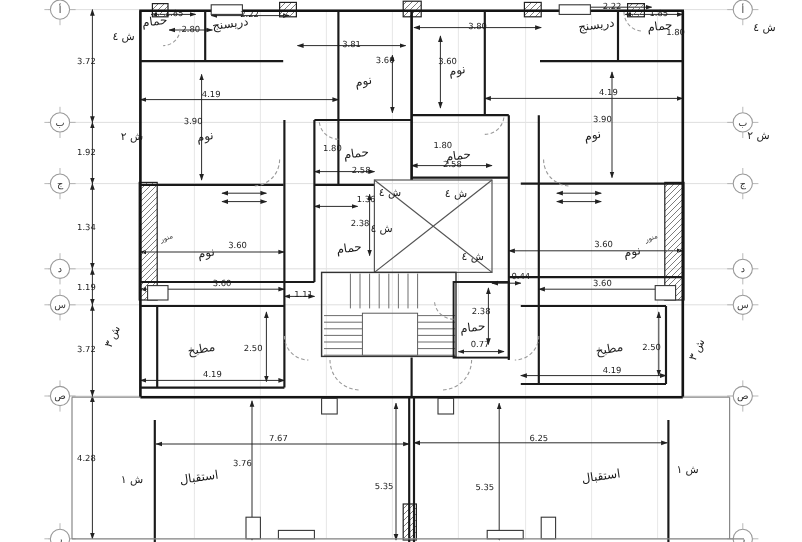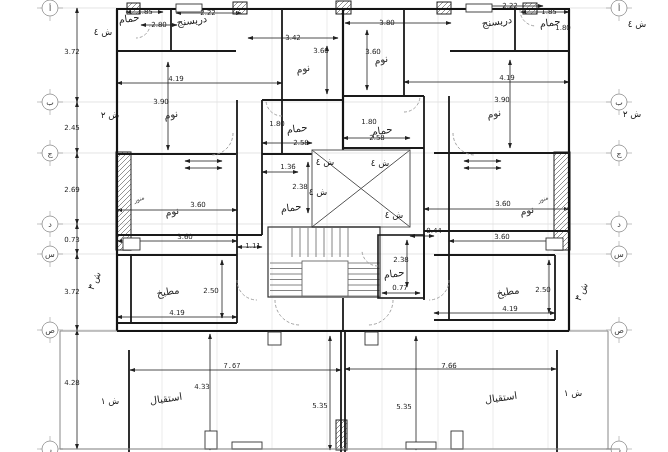--- a/index.html
+++ b/index.html
@@ -265,62 +265,62 @@
       <path d="M378,266 A16,16 0 0 1 362,250"></path>
       <path d="M237,280 A20,20 0 0 0 257,300"></path>
       <path d="M449,280 A20,20 0 0 1 429,300"></path>
       <path d="M275,300 A25,25 0 0 0 300,325"></path>
       <path d="M393,300 A25,25 0 0 1 368,325"></path>
     </g>
   </svg>
 
   <div id="labels">
       <div class="lb n" style="left: 72px; top: 52px; transform: translate(-50%, -50%);">3.72</div>
-      <div class="lb n" style="left: 72px; top: 128px; transform: translate(-50%, -50%);">2.45</div>
-      <div class="lb n" style="left: 72px; top: 190px; transform: translate(-50%, -50%);">2.69</div>
-      <div class="lb n" style="left: 72px; top: 240px; transform: translate(-50%, -50%);">0.73</div>
+      <div class="lb n" style="left: 72px; top: 128px; transform: translate(-50%, -50%);">1.92</div>
+      <div class="lb n" style="left: 72px; top: 190px; transform: translate(-50%, -50%);">1.34</div>
+      <div class="lb n" style="left: 72px; top: 240px; transform: translate(-50%, -50%);">1.19</div>
       <div class="lb n" style="left: 72px; top: 292px; transform: translate(-50%, -50%);">3.72</div>
       <div class="lb n" style="left: 72px; top: 383px; transform: translate(-50%, -50%);">4.28</div>
       <div class="lb r" style="left: 129px; top: 19px; transform: translate(-50%, -50%) rotate(-8deg);">حمام</div>
       <div class="lb n" style="left: 145px; top: 12px; transform: translate(-50%, -50%);">1.85</div>
       <div class="lb n" style="left: 159px; top: 25px; transform: translate(-50%, -50%);">2.80</div>
       <div class="lb r" style="left: 192px; top: 21px; transform: translate(-50%, -50%) rotate(-8deg);">دريسنج</div>
       <div class="lb n" style="left: 208px; top: 13px; transform: translate(-50%, -50%);">2.22</div>
       <div class="lb s" style="left: 103px; top: 32px; transform: translate(-50%, -50%);">ش ٤</div>
       <div class="lb n" style="left: 510px; top: 6px; transform: translate(-50%, -50%);">2.22</div>
       <div class="lb r" style="left: 497px; top: 22px; transform: translate(-50%, -50%) rotate(-8deg);">دريسنج</div>
       <div class="lb n" style="left: 549px; top: 12px; transform: translate(-50%, -50%);">1.85</div>
       <div class="lb r" style="left: 550px; top: 23px; transform: translate(-50%, -50%) rotate(-8deg);">حمام</div>
       <div class="lb n" style="left: 563px; top: 28px; transform: translate(-50%, -50%);">1.80</div>
       <div class="lb s" style="left: 637px; top: 24px; transform: translate(-50%, -50%);">ش ٤</div>
-      <div class="lb n" style="left: 293px; top: 38px; transform: translate(-50%, -50%);">3.42</div>
+      <div class="lb n" style="left: 293px; top: 38px; transform: translate(-50%, -50%);">3.81</div>
       <div class="lb n" style="left: 321px; top: 51px; transform: translate(-50%, -50%);">3.60</div>
       <div class="lb r" style="left: 303px; top: 69px; transform: translate(-50%, -50%) rotate(-12deg);">نوم</div>
-      <div class="lb n" style="left: 387px; top: 23px; transform: translate(-50%, -50%);">3.80</div>
+      <div class="lb n" style="left: 398px; top: 23px; transform: translate(-50%, -50%);">3.80</div>
       <div class="lb n" style="left: 373px; top: 52px; transform: translate(-50%, -50%);">3.60</div>
       <div class="lb r" style="left: 381px; top: 60px; transform: translate(-50%, -50%) rotate(-12deg);">نوم</div>
       <div class="lb n" style="left: 176px; top: 79px; transform: translate(-50%, -50%);">4.19</div>
       <div class="lb n" style="left: 161px; top: 102px; transform: translate(-50%, -50%);">3.90</div>
       <div class="lb r" style="left: 171px; top: 115px; transform: translate(-50%, -50%) rotate(-12deg);">نوم</div>
       <div class="lb s" style="left: 110px; top: 115px; transform: translate(-50%, -50%);">ش ٢</div>
       <div class="lb n" style="left: 507px; top: 78px; transform: translate(-50%, -50%);">4.19</div>
       <div class="lb n" style="left: 502px; top: 100px; transform: translate(-50%, -50%);">3.90</div>
       <div class="lb r" style="left: 494px; top: 114px; transform: translate(-50%, -50%) rotate(-12deg);">نوم</div>
       <div class="lb s" style="left: 632px; top: 114px; transform: translate(-50%, -50%);">ش ٢</div>
       <div class="lb n" style="left: 277px; top: 124px; transform: translate(-50%, -50%);">1.80</div>
       <div class="lb r" style="left: 297px; top: 129px; transform: translate(-50%, -50%) rotate(-8deg);">حمام</div>
       <div class="lb n" style="left: 369px; top: 122px; transform: translate(-50%, -50%);">1.80</div>
       <div class="lb r" style="left: 382px; top: 131px; transform: translate(-50%, -50%) rotate(-8deg);">حمام</div>
       <div class="lb n" style="left: 301px; top: 143px; transform: translate(-50%, -50%);">2.58</div>
       <div class="lb n" style="left: 377px; top: 138px; transform: translate(-50%, -50%);">2.58</div>
       <div class="lb s" style="left: 325px; top: 162px; transform: translate(-50%, -50%);">ش ٤</div>
       <div class="lb s" style="left: 380px; top: 163px; transform: translate(-50%, -50%);">ش ٤</div>
       <div class="lb s" style="left: 318px; top: 192px; transform: translate(-50%, -50%);">ش ٤</div>
       <div class="lb s" style="left: 394px; top: 215px; transform: translate(-50%, -50%);">ش ٤</div>
-      <div class="lb n" style="left: 288px; top: 167px; transform: translate(-50%, -50%);">1.36</div>
+      <div class="lb n" style="left: 305px; top: 167px; transform: translate(-50%, -50%);">1.36</div>
       <div class="lb n" style="left: 300px; top: 187px; transform: translate(-50%, -50%);">2.38</div>
       <div class="lb r" style="left: 291px; top: 208px; transform: translate(-50%, -50%) rotate(-8deg);">حمام</div>
       <div class="lb n" style="left: 198px; top: 205px; transform: translate(-50%, -50%);">3.60</div>
       <div class="lb r" style="left: 172px; top: 212px; transform: translate(-50%, -50%) rotate(-12deg);">نوم</div>
       <div class="lb s6" style="left: 139px; top: 199px; transform: translate(-50%, -50%) rotate(-20deg);">منور</div>
       <div class="lb n" style="left: 185px; top: 237px; transform: translate(-50%, -50%);">3.60</div>
       <div class="lb n" style="left: 253px; top: 234px; transform: translate(-50%, -50%); margin-top: 12px;">1.11</div>
       <div class="lb n" style="left: 503px; top: 204px; transform: translate(-50%, -50%);">3.60</div>
       <div class="lb r" style="left: 527px; top: 211px; transform: translate(-50%, -50%) rotate(-12deg);">نوم</div>
       <div class="lb s6" style="left: 543px; top: 199px; transform: translate(-50%, -50%) rotate(-20deg);">منور</div>
@@ -330,23 +330,23 @@
       <div class="lb r" style="left: 394px; top: 274px; transform: translate(-50%, -50%) rotate(-8deg);">حمام</div>
       <div class="lb n" style="left: 400px; top: 288px; transform: translate(-50%, -50%);">0.77</div>
       <div class="lb r" style="left: 168px; top: 292px; transform: translate(-50%, -50%) rotate(-10deg);">مطبخ</div>
       <div class="lb n" style="left: 211px; top: 291px; transform: translate(-50%, -50%);">2.50</div>
       <div class="lb n" style="left: 177px; top: 313px; transform: translate(-50%, -50%);">4.19</div>
       <div class="lb s" style="left: 95px; top: 281px; transform: translate(-50%, -50%) rotate(-65deg);">ش ٣</div>
       <div class="lb r" style="left: 508px; top: 292px; transform: translate(-50%, -50%) rotate(-10deg);">مطبخ</div>
       <div class="lb n" style="left: 543px; top: 290px; transform: translate(-50%, -50%);">2.50</div>
       <div class="lb n" style="left: 510px; top: 309px; transform: translate(-50%, -50%);">4.19</div>
       <div class="lb s" style="left: 582px; top: 292px; transform: translate(-50%, -50%) rotate(-65deg);">ش ٣</div>
-      <div class="lb n" style="left: 232px; top: 366px; transform: translate(-50%, -50%); font-family: Liberation Mono, monospace;">7.67</div>
-      <div class="lb n" style="left: 202px; top: 387px; transform: translate(-50%, -50%);">4.33</div>
+      <div class="lb n" style="left: 232px; top: 366px; transform: translate(-50%, -50%);">7.67</div>
+      <div class="lb n" style="left: 202px; top: 387px; transform: translate(-50%, -50%);">3.76</div>
       <div class="lb r" style="left: 166px; top: 399px; transform: translate(-50%, -50%) rotate(-8deg);">استقبال</div>
       <div class="lb s" style="left: 110px; top: 401px; transform: translate(-50%, -50%);">ش ١</div>
       <div class="lb n" style="left: 320px; top: 406px; transform: translate(-50%, -50%);">5.35</div>
-      <div class="lb n" style="left: 449px; top: 366px; transform: translate(-50%, -50%);">7.66</div>
+      <div class="lb n" style="left: 449px; top: 366px; transform: translate(-50%, -50%);">6.25</div>
       <div class="lb n" style="left: 404px; top: 407px; transform: translate(-50%, -50%);">5.35</div>
       <div class="lb r" style="left: 501px; top: 398px; transform: translate(-50%, -50%) rotate(-8deg);">استقبال</div>
       <div class="lb s" style="left: 573px; top: 393px; transform: translate(-50%, -50%);">ش ١</div>
     </div>
 </div>
 
 </body></html>

